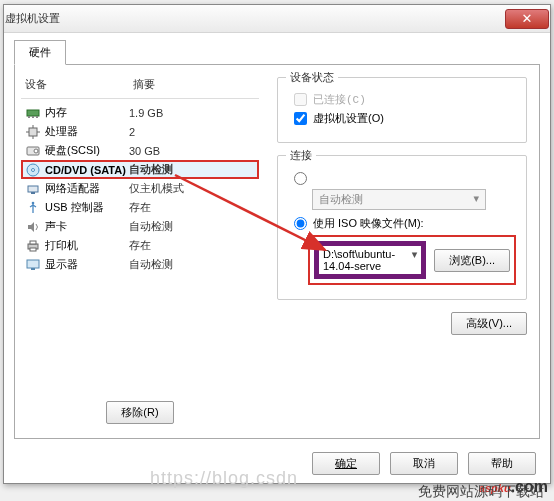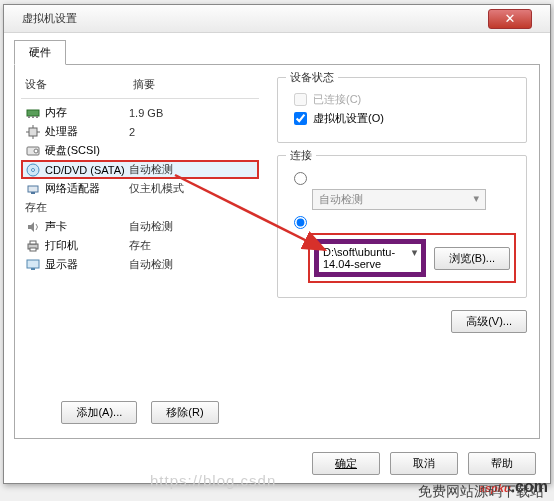--- a/index.html
+++ b/index.html
@@ -1,53 +1,53 @@
 <!DOCTYPE html>
 <html><head>
   <meta charset="utf-8">
   <style>
     * { box-sizing: border-box; margin: 0; padding: 0; font-family: "Microsoft YaHei", SimSun, Arial, sans-serif; font-size: 11px; }
     body { background: #f0f0f0; width: 554px; height: 501px; overflow: hidden; position: relative; }
     .window { background: #fff; border: 1px solid #888; width: 548px; height: 480px; margin: 4px auto 0; display: flex; flex-direction: column; box-shadow: 1px 2px 6px rgba(0,0,0,0.3); }
-    .titlebar { height: 28px; background: linear-gradient(#fdfdfd,#eaeaea); border-bottom: 1px solid #d5d5d5; display: flex; align-items: center; padding: 0 18px; }
+    .titlebar { height: 28px; background: linear-gradient(#fdfdfd,#eaeaea); border-bottom: 1px solid #d5d5d5; display: flex; align-items: center; padding: 0 1px; }
     .titlebar-text { flex: 1; color: #333; }
     .close-btn { width: 44px; height: 20px; background: linear-gradient(#e07a7a,#c0392b); border: 1px solid #a03030; border-radius: 3px; color: #fff; text-align: center; line-height: 18px; font-size: 13px; cursor: pointer; }
     .content { flex: 1; display: flex; flex-direction: column; padding: 6px 10px 4px; }
     .tabs { display: flex; gap: 0; }
     .tab { padding: 4px 14px; border: 1px solid #aaa; background: #f6f6f6; cursor: pointer; border-bottom: none; }
     .tab.active { background: #fff; border-bottom: 1px solid #fff; position: relative; top: 1px; z-index: 2; }
     .tabpanel { flex: 1; border: 1px solid #aaa; background: #fff; display: flex; padding-top: 2px; }
     .left { width: 250px; border-right: 0; padding: 8px 6px; display: flex; flex-direction: column; }
     .hdrrow { display: flex; color: #333; padding: 2px 4px 6px; border-bottom: 1px solid #ddd; }
     .hdrrow .c1 { width: 108px; }
     .hdrrow .c2 { flex: 1; }
     .devlist { margin-top: 4px; }
     .devrow { display: flex; align-items: center; padding: 2px 4px; cursor: default; }
-    .devrow.sel { background: #e6f2fb; border: 2px solid #d7302a; padding: 0 2px; }
+    .devrow.sel { background: #e6f2fb; border: 2px solid #d7302a; padding: 0 2px; font-weight: bold; }
     .devicon { width: 16px; height: 14px; margin-right: 4px; display: flex; align-items: center; justify-content: center; }
     .devrow .c1 { width: 104px; display: flex; align-items: center; }
     .devrow .c2 { flex: 1; color: #333; }
     .btnrow { margin-top: auto; padding: 10px 0 6px; display: flex; justify-content: center; gap: 14px; }
     .wbtn { padding: 3px 14px; border: 1px solid #999; background: linear-gradient(#fdfdfd,#e6e6e6); border-radius: 2px; cursor: pointer; }
     .right { flex: 1; padding: 10px 12px 6px; position: relative; }
     .group { border: 1px solid #ccc; border-radius: 2px; margin-bottom: 12px; padding: 10px 10px 12px; position: relative; }
     .group-title { position: absolute; top: -8px; left: 8px; background: #fff; padding: 0 4px; color: #333; }
     .chk { display: flex; align-items: center; gap: 6px; margin: 4px 0 4px 6px; }
     .chk input { width: 13px; height: 13px; }
     .radio { display: flex; align-items: center; gap: 6px; margin: 6px 0 2px 6px; }
     .radio input { width: 13px; height: 13px; }
     .selectish { width: 174px; border: 1px solid #bbb; background: #f5f5f5; color: #888; padding: 2px 6px; margin: 4px 0 6px 24px; position: relative; }
     .selectish::after { content: "▾"; position: absolute; right: 6px; color: #888; }
     .pathrow { display: flex; align-items: center; gap: 8px; margin: 4px 0 2px 20px; border: 2px solid #d7302a; padding: 4px; }
     .pathinput { flex: 1; border: 5px solid #701a75; padding: 2px 4px; background: #fff; position: relative; }
     .pathinput::after { content: "▾"; position: absolute; right: 4px; top: 2px; color: #555; }
     .advrow { display: flex; justify-content: flex-end; margin-top: 8px; }
     .bottombar { height: 40px; display: flex; justify-content: flex-end; align-items: center; gap: 10px; padding: 0 14px; border-top: 0; }
     .arrow-svg { position: absolute; left: 0; top: 0; pointer-events: none; z-index: 5; }
-    .watermark { position: absolute; bottom: 12px; left: 150px; color: #d0d0d0; font-size: 15px; letter-spacing: 1px; }
+    .watermark { position: absolute; bottom: 12px; left: 150px; color: #d0d0d0; font-size: 18px; letter-spacing: 1px; }
     .logo { position: absolute; right: 6px; bottom: 2px; font-family: Arial; font-style: italic; font-weight: bold; font-size: 30px; }
     .logo .a { color: #d7302a; } .logo .b { color: #d7302a; } .logo .c { color: #333; font-size: 16px; font-style: normal; font-weight: bold; }
     .logo-sub { position: absolute; right: 10px; bottom: 0; font-size: 14px; color: #444; }
     svg.ic { width: 14px; height: 14px; }
   </style>
 </head>
 <body>
 
 <div class="window">
   <div class="titlebar">
@@ -108,20 +108,21 @@
           <div class="devrow">
               <div class="c1">
                 <span class="devicon">
                   <svg class="ic" viewBox="0 0 14 14">
                     <rect x="1" y="3" width="12" height="8" rx="1" fill="#e6e6e6" stroke="#777"></rect>
                     <circle cx="10" cy="7" r="2" fill="#fff" stroke="#777"></circle>
                   </svg>
                 </span>
                 <span>硬盘(SCSI)</span>
               </div>
+              <div class="c2">30 GB</div>
             </div>
           <div class="devrow sel">
               <div class="c1">
                 <span class="devicon">
                   <svg class="ic" viewBox="0 0 14 14">
                     <circle cx="7" cy="7" r="6" fill="#d0e8f7" stroke="#4a90c2"></circle>
                     <circle cx="7" cy="7" r="1.5" fill="#fff" stroke="#4a90c2"></circle>
                   </svg>
                 </span>
                 <span>CD/DVD (SATA)</span>
@@ -134,20 +135,29 @@
                   <svg class="ic" viewBox="0 0 14 14">
                     <rect x="2" y="4" width="10" height="6" fill="#e0e8f0" stroke="#5078a0"></rect>
                     <rect x="5" y="10" width="4" height="2" fill="#5078a0"></rect>
                   </svg>
                 </span>
                 <span>网络适配器</span>
               </div>
               <div class="c2">仅主机模式</div>
             </div>
           <div class="devrow">
+              <div class="c1">
+                <span class="devicon">
+                  <svg class="ic" viewBox="0 0 14 14">
+                    <path d="M7 2 L7 12 M7 4 L4 6 M7 4 L10 6" stroke="#4a88c0" stroke-width="1.3" fill="none"></path>
+                    <circle cx="7" cy="2" r="1.3" fill="#4a88c0"></circle>
+                  </svg>
+                </span>
+                <span>USB 控制器</span>
+              </div>
               <div class="c2">存在</div>
             </div>
           <div class="devrow">
               <div class="c1">
                 <span class="devicon">
                   <svg class="ic" viewBox="0 0 14 14">
                     <polygon points="2,5 5,5 8,2 8,12 5,9 2,9" fill="#888"></polygon>
                     <path d="M10 4 Q13 7 10 10" fill="none" stroke="#888"></path>
                   </svg>
                 </span>
@@ -175,46 +185,46 @@
                     <rect x="1" y="2" width="12" height="8" fill="#d5e8f5" stroke="#5588b0"></rect>
                     <rect x="5" y="10" width="4" height="2" fill="#5588b0"></rect>
                   </svg>
                 </span>
                 <span>显示器</span>
               </div>
               <div class="c2">自动检测</div>
             </div>
         </div>
         <div class="btnrow">
-          <div class="wbtn">添加(A)...</div>
           <div class="wbtn">移除(R)</div>
         </div>
       </div>
 
       <div class="right">
         <div class="group">
           <div class="group-title">设备状态</div>
           <label class="chk">
             <input type="checkbox" disabled="" style="">
-            <span style="color:#aaa;">已连接(C)</span>
+            <span style="color:#aaa;font-family:Liberation Mono, monospace;">已连接(C)</span>
           </label>
           <label class="chk">
             <input type="checkbox" checked="" style="">
             <span>虚拟机设置(O)</span>
           </label>
         </div>
 
         <div class="group">
           <div class="group-title">连接</div>
           <label class="radio">
             <input type="radio" name="conn" style="">
           </label>
           <div class="selectish">自动检测</div>
           <label class="radio">
             <input type="radio" name="conn" checked="" style="">
+            <span>使用 ISO 映像文件(M):</span>
           </label>
           <div class="pathrow">
             <div class="pathinput">D:\soft\ubuntu-14.04-serve</div>
             <div class="wbtn">浏览(B)...</div>
           </div>
         </div>
 
         <div class="advrow">
           <div class="wbtn">高级(V)...</div>
         </div>

